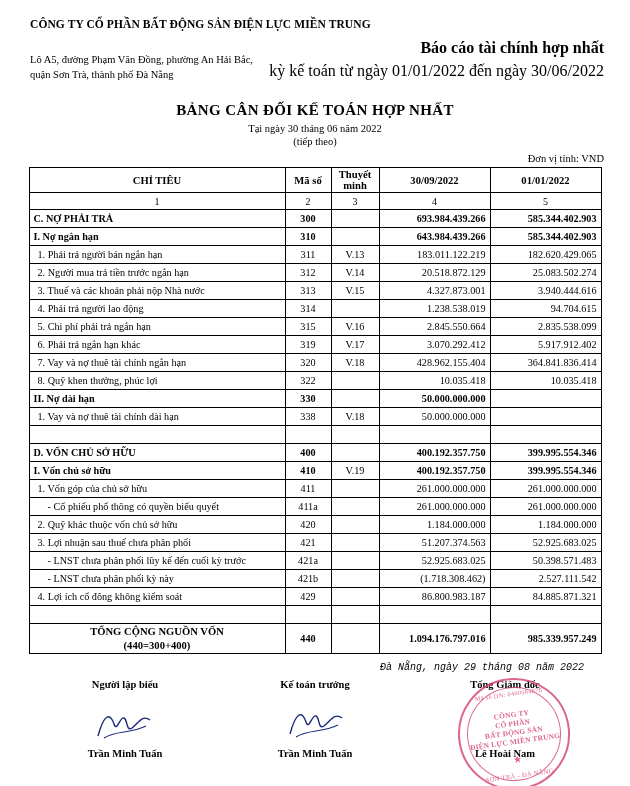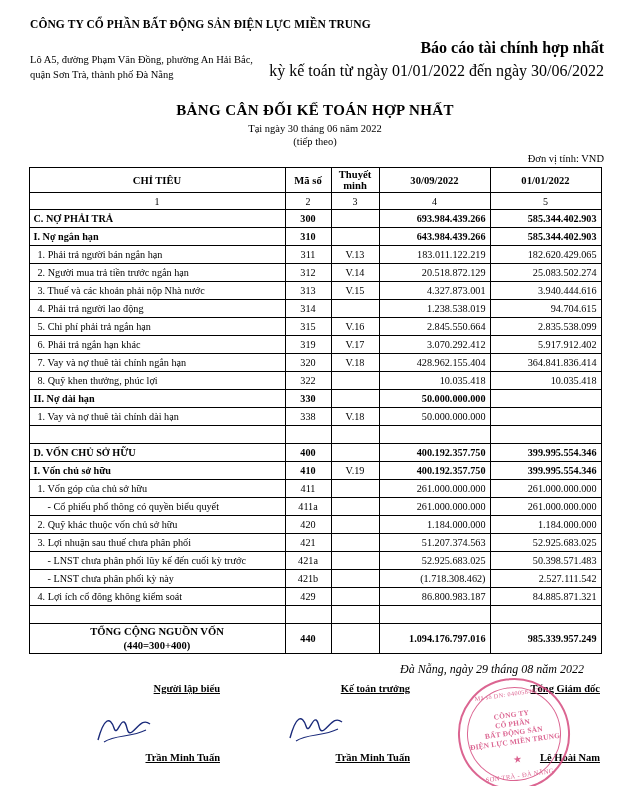--- a/index.html
+++ b/index.html
@@ -125,34 +125,34 @@
     line-height: 1.25;
     font-size: 10.6px;
   }
   .sig-area {
     position: relative;
     margin-top: 8px;
     height: 130px;
   }
   .date-line {
     text-align: right;
-    font-size: 12px;
+    font-size: 10px;
     font-style: italic;
     padding-right: 46px;
+    font-family: Liberation Mono, monospace;
   }
   .sig-cols {
     display: flex;
     margin-top: 6px;
     padding: 0 30px 0 30px;
   }
   .sig-col {
     flex: 1;
-    text-align: right;
+    text-align: center;
     position: relative;
-    text-decoration: underline;
   }
   .sig-role {
     font-size: 10.5px;
     font-weight: bold;
   }
   .sig-space {
     height: 58px;
     position: relative;
   }
   .sig-name {

